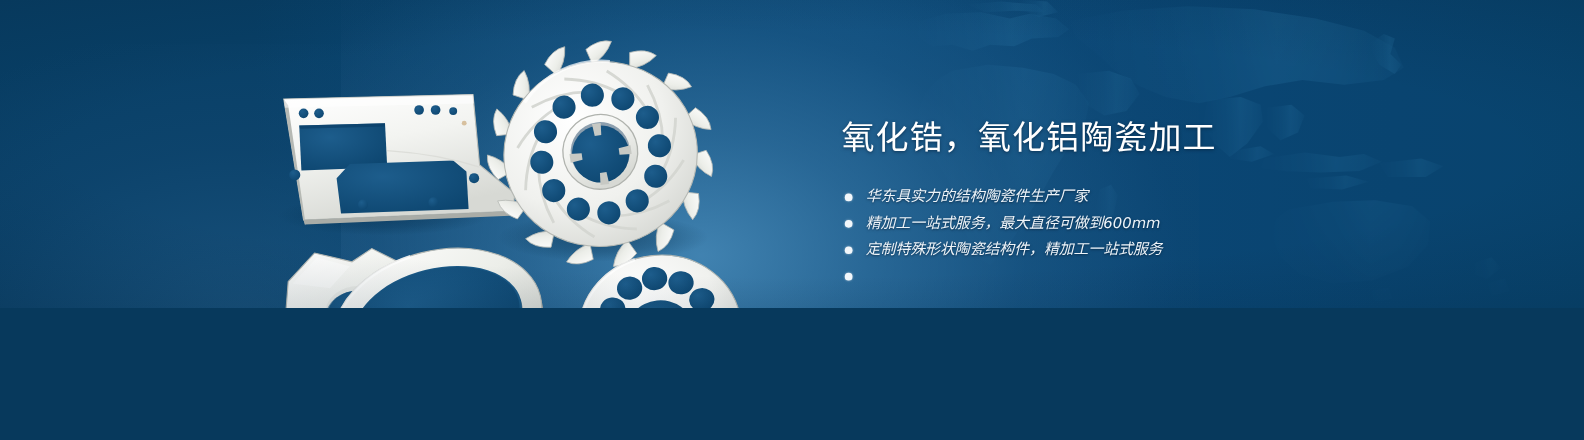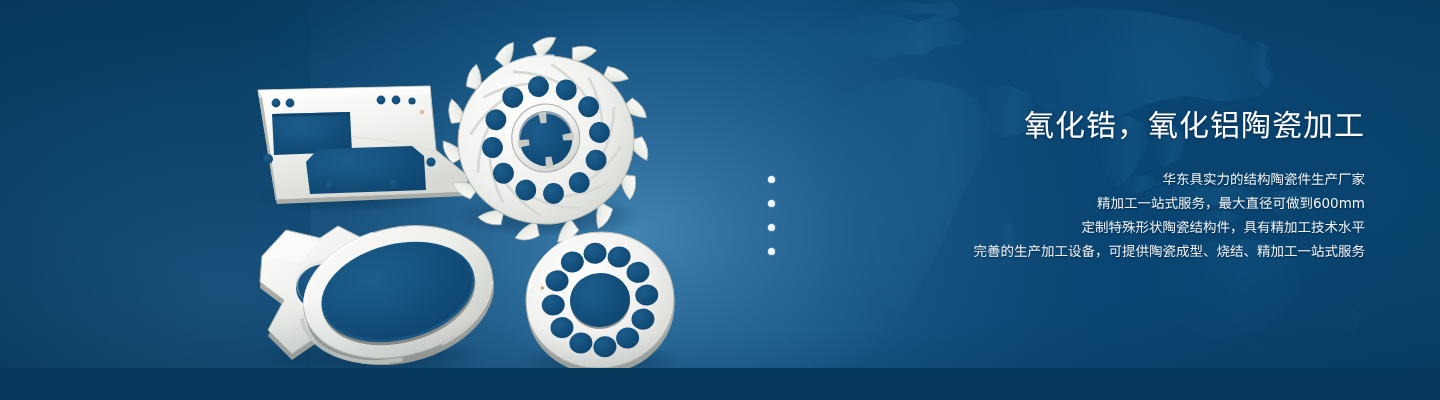--- a/index.html
+++ b/index.html
@@ -6,24 +6,23 @@
   html,body{margin:0;padding:0;}
   body{
     background:#07395c;
     font-family:"DejaVu Sans","Liberation Sans",sans-serif;
   }
 
   
   .banner{
     position:relative;
     width:1440px;
-    height:368px;
+    height:280px;
     overflow:hidden;
     background:#083f66;
-    text-align:right;
   }
 
   
   .bg-base{
     position:absolute; inset:0;
     background:linear-gradient(90deg,
         #083f66 0%,
         #083f66 16%,
         #0a4a78 40%,
         #0b4c7c 55%,
@@ -97,20 +96,21 @@
     font-weight:400;
     letter-spacing:1px;
     color:#ffffff;
     text-shadow:0 1px 3px rgba(0,20,40,.55);
     white-space:nowrap;
   }
   .bullets{
     list-style:none;
     margin:26px 0 0 0;
     padding:0;
+    font-style:italic;
   }
   .bullet{
     position:relative;
     padding-left:22px;
     margin:0 0 9px 0;
     font-size:13.5px;
     line-height:15px;
     color:#eef4f9;
     text-shadow:0 1px 2px rgba(0,18,36,.6);
     white-space:nowrap;
@@ -413,22 +413,21 @@
       <li class="bullet">
         <span class="dot"></span>
         <span>华东具实力的结构陶瓷件生产厂家</span>
       </li>
       <li class="bullet">
         <span class="dot"></span>
         <span>精加工一站式服务，最大直径可做到600mm</span>
       </li>
       <li class="bullet">
         <span class="dot"></span>
-        <span>定制特殊形状陶瓷结构件，具有精加工技术水平</span>
+        <span>定制特殊形状陶瓷结构件，精加工一站式服务</span>
       </li>
       <li class="bullet">
         <span class="dot"></span>
-        <span>完善的生产加工设备，可提供陶瓷成型、烧结、精加工一站式服务</span>
       </li>
     </ul>
   </div>
 
 </div>
 
 </body></html>

